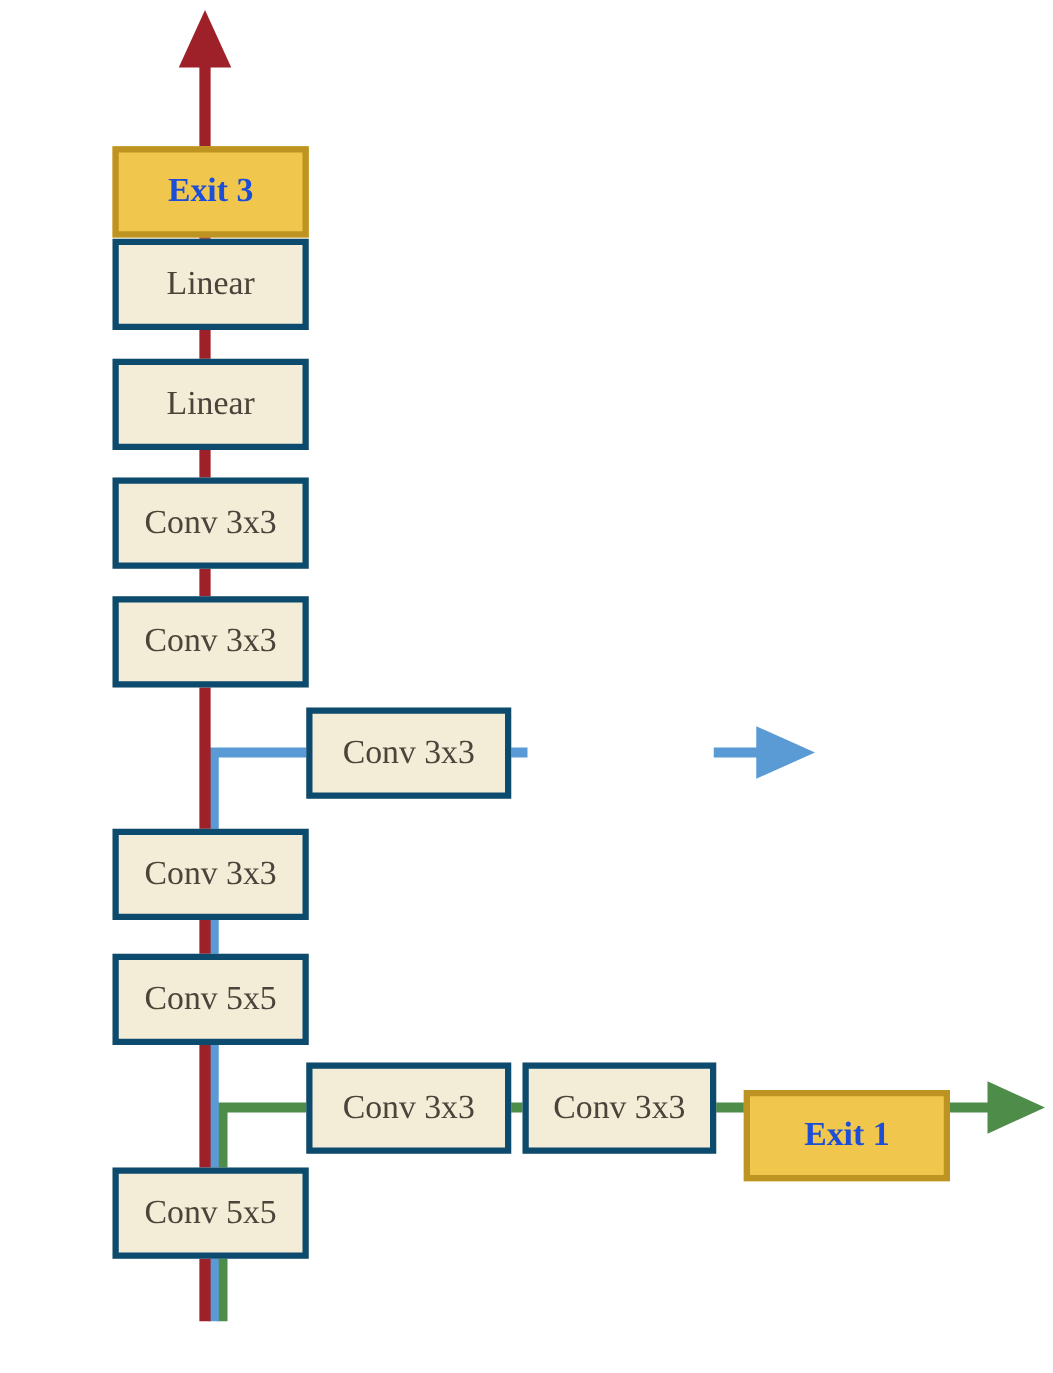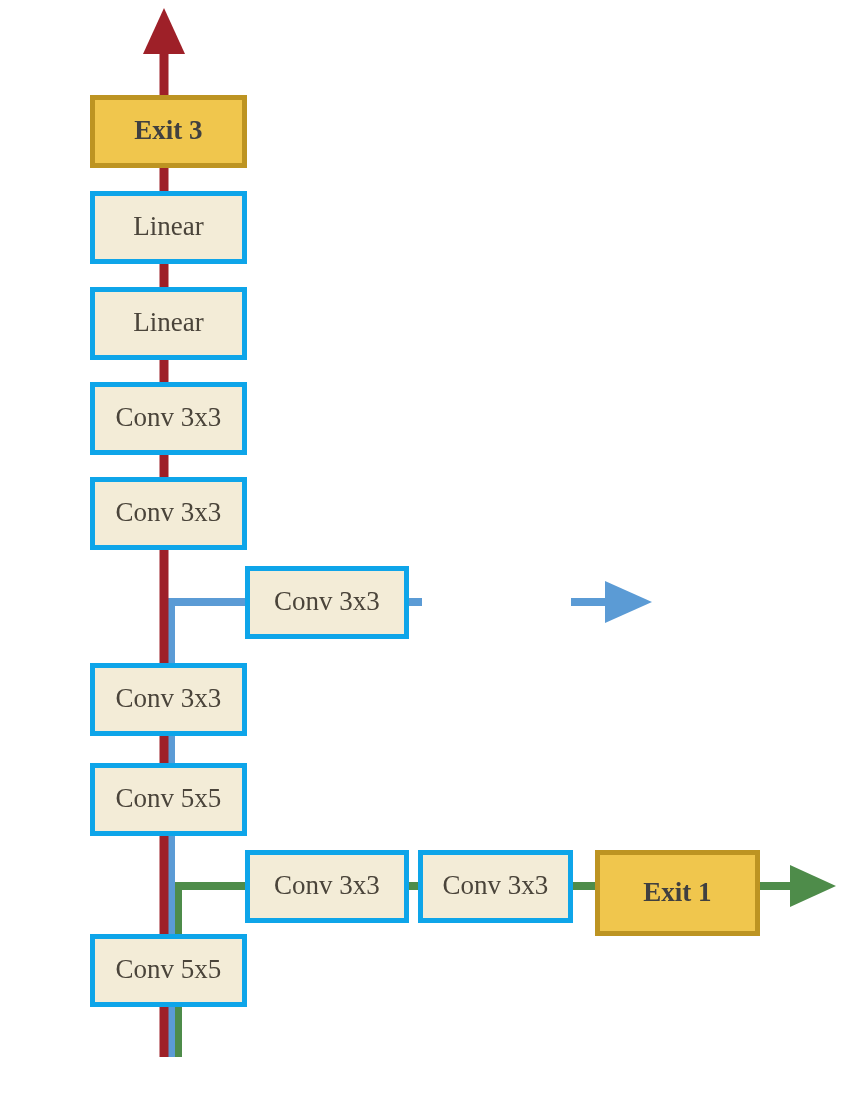--- a/index.html
+++ b/index.html
@@ -30,31 +30,32 @@
     box-sizing: border-box;
     display: flex;
     align-items: center;
     justify-content: center;
     text-align: center;
     line-height: 1;
     z-index: 5;
   }
   .node-plain {
     background: #f3ecd7;
-    border: 5px solid #0ea5e9;
+    border: 5px solid #0c4a6e;
     color: #4a443a;
     font-size: 27px;
     font-weight: normal;
   }
   .node-exit {
     background: #f0c64d;
     border: 5px solid #bd9422;
-    color: #404040;
+    color: #1d4ed8;
     font-size: 27px;
     font-weight: bold;
+    margin-top: 22px;
   }
   .node-label {
     display: block;
     position: relative;
     top: -1px;
   }
 </style>
 </head>
 <body>
 
@@ -128,17 +129,17 @@
 
 
   <div class="node node-plain" style="left:245px; top:850px; width:164px; height:73px;">
     <span class="node-label">Conv 3x3</span>
   </div>
 
   <div class="node node-plain" style="left:418px; top:850px; width:155px; height:73px;">
     <span class="node-label">Conv 3x3</span>
   </div>
 
-  <div class="node node-exit" style="left:595px; top:850px; width:165px; height:86px;">
+  <div class="node node-exit" style="left:595px; top:850px; width:165px; height:73px;">
     <span class="node-label">Exit 1</span>
   </div>
 
 </div>
 
 </body></html>

